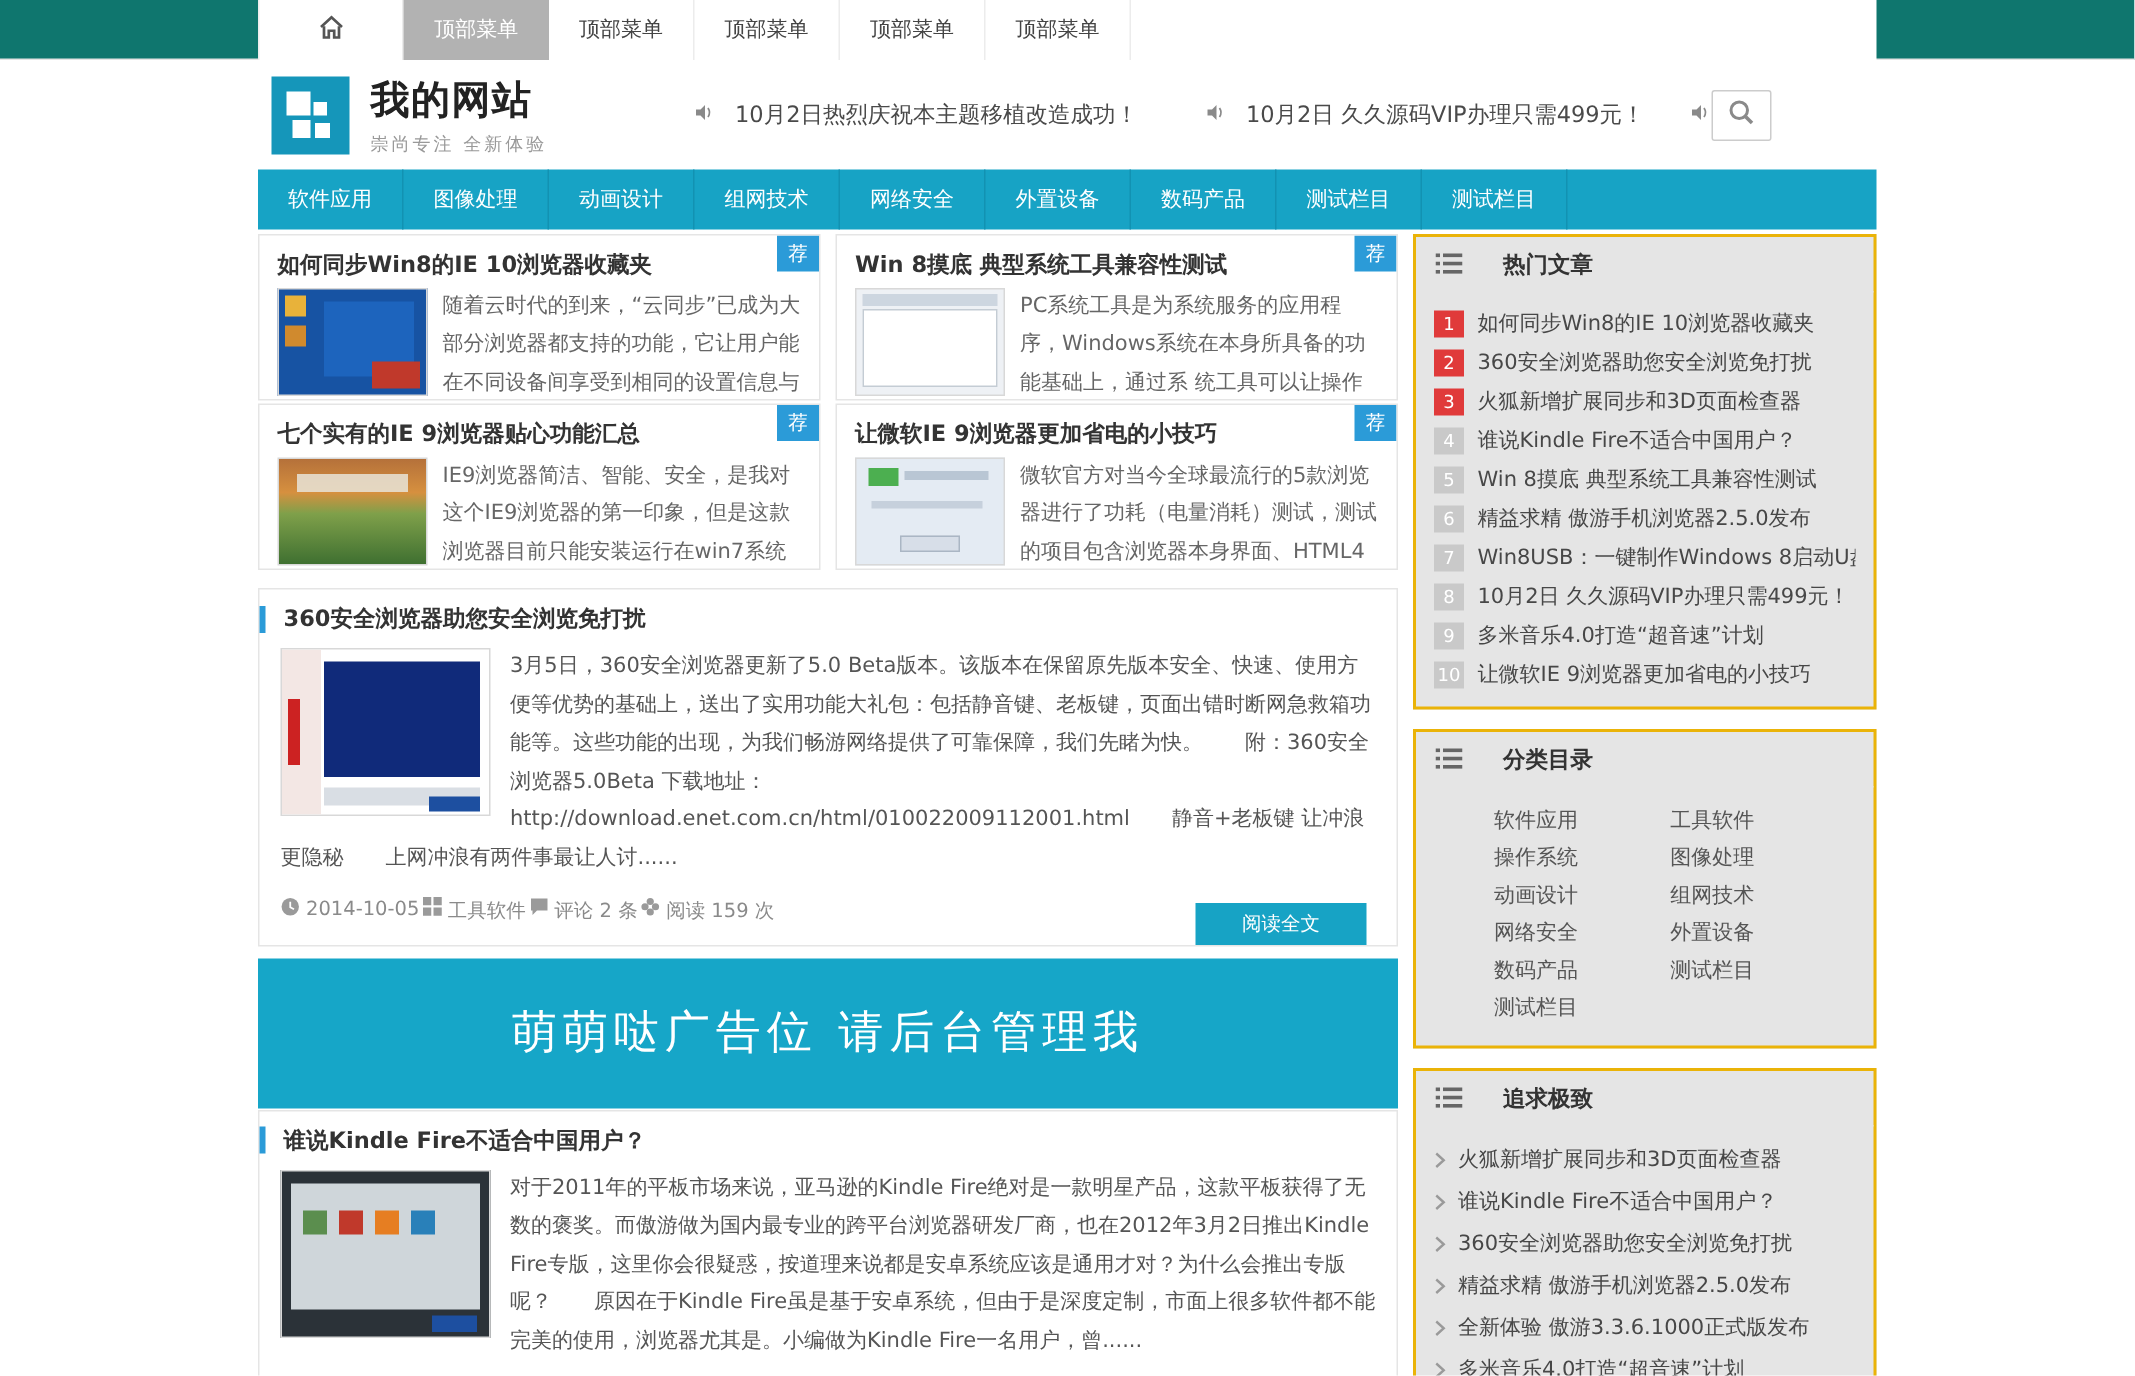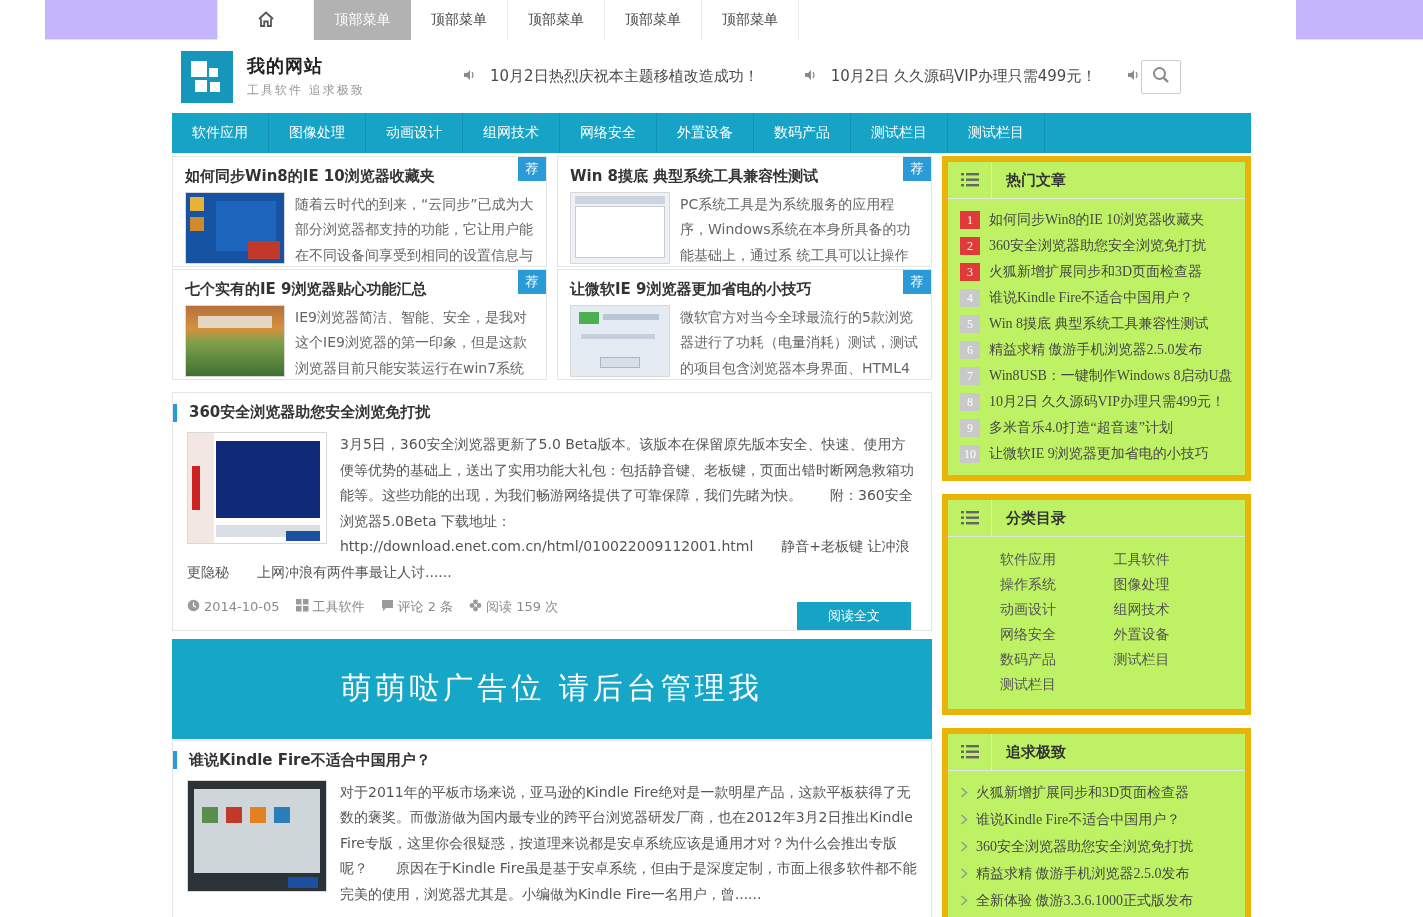--- a/index.html
+++ b/index.html
@@ -1,38 +1,38 @@
 <!DOCTYPE html>
 <html><head>
 <meta charset="utf-8">
 <style>
   * { margin:0; padding:0; box-sizing:border-box; }
   html,body { width:1423px; height:917px; overflow:hidden; background:#fff;
     font-family:"DejaVu Sans","Liberation Sans",sans-serif; }
   .container { width:1079px; margin-left:172px; }
 
   
-  .topbar { height:40px; background:#c4b5fd; border-bottom:1px solid #e4e4e4;margin-left:45px; }
+  .topbar { height:40px; background:#0f766e; border-bottom:1px solid #e4e4e4; }
   .topbar-inner { height:40px; background:#fff; display:flex; }
   .toptab { width:97px; height:40px; display:flex; align-items:center; justify-content:center;
     font-size:14px; color:#444; border-right:1px solid #ececec; cursor:pointer; }
   .toptab.home { border-left:1px solid #ececec; }
   .toptab.active { background:#b2b2b2; color:#fff; border-right:none; }
 
   
   .header { height:73px; display:flex; align-items:center; }
   .logo-wrap { display:flex; align-items:center; width:290px; }
   .logo-mark { width:52px; height:52px; background:#1596ba; position:relative; margin-left:9px; }
   .logo-mark .sq { position:absolute; background:#fff; }
   .sq1 { width:16px; height:16px; left:10px; top:10px; }
   .sq2 { width:9px;  height:9px;  left:28px; top:17px; }
   .sq3 { width:12px; height:12px; left:14px; top:29px; }
   .sq4 { width:10px; height:10px; left:29px; top:31px; }
   .logo-text { margin-left:14px; }
-  .site-title { font-size:18px; font-weight:bold; color:#222; letter-spacing:1px; }
+  .site-title { font-size:26px; font-weight:bold; color:#222; letter-spacing:1px; }
   .site-slogan { font-size:12px; color:#999; margin-top:4px; letter-spacing:2px; }
   .announce-area { flex:1; display:flex; align-items:center; gap:14px; font-size:15px; color:#4a4a4a; }
   .announce { display:flex; align-items:center; gap:16px; }
   .spk { flex:0 0 auto; }
   .search-btn { width:40px; height:34px; border:1px solid #ccc; background:#fff; display:flex;
     align-items:center; justify-content:center; margin-right:70px; cursor:pointer; border-radius:2px; }
 
   
   .nav { height:40px; background:#17a3c5; display:flex; }
   .nav-item { width:97px; height:40px; display:flex; align-items:center; justify-content:center;
@@ -52,31 +52,31 @@
   .feat-thumb { float:left; width:100px; height:72px; margin-right:10px; border:1px solid #d8d8d8; }
   .feat-excerpt { font-size:14px; color:#666; line-height:1.82; overflow:hidden; }
 
   
   .art-card { position:relative; background:#fff; border:1px solid #e5e5e5; padding:10px 14px 14px 14px; margin-bottom:8px; min-height:186px; }
   .art-title-row { display:flex; align-items:center; margin-bottom:10px; }
   .art-bar { width:4px; height:18px; background:#2b9bd8; margin-left:-14px; margin-right:12px; }
   .art-title { font-size:15px; font-weight:bold; color:#333; cursor:pointer; }
   .art-thumb { float:left; width:140px; height:112px; margin-right:13px; border:1px solid #d8d8d8; }
   .art-excerpt { font-size:14px; color:#555; line-height:1.83; }
-  .art-meta { clear:both; margin-top:12px; font-size:13px; color:#8a8a8a; display:flex; align-items:center; gap:16px; }
+  .art-meta { clear:both; margin-top:12px; font-size:13px; color:#8a8a8a; display:flex; align-items:center; gap:2px; }
   .art-meta .m { display:flex; align-items:center; gap:4px; }
   .read-more { position:absolute; right:20px; bottom:0; background:#17a3c5; color:#fff;
     font-size:13px; padding:5px 31px; border:none; cursor:pointer; }
 
   
   .ad-banner { height:100px; background:#16a6c8; color:#fff; display:flex; align-items:center;
     justify-content:center; font-size:30px; letter-spacing:4px; margin:0 0 1px 0; cursor:pointer; }
 
   
-  .side-box { background:#bef264; border:6px solid #eab308; margin-bottom:13px;font-family:Liberation Serif, serif; }
+  .side-box { background:#e5e5e5; border:2px solid #eab308; margin-bottom:13px; }
   .side-head { height:37px; display:flex; align-items:center; border-bottom:1px solid #e5e5e5; }
   .side-head .ic { width:44px; height:37px; display:flex; align-items:center; justify-content:center;
     border-right:1px solid #e5e5e5; }
   .side-head .t { font-size:15px; font-weight:bold; color:#333; margin-left:14px; }
   .hot-list { list-style:none; padding:8px 10px; }
   .hot-item { display:flex; align-items:center; padding:4px 2px; cursor:pointer; }
   .rank { min-width:20px; height:18px; background:#c9c9c9; color:#fff; font-size:12px;
     display:flex; align-items:center; justify-content:center; margin-right:9px; padding:0 2px; }
   .rank.top { background:#e03a3a; }
   .hot-label { font-size:14px; color:#474747; white-space:nowrap; overflow:hidden; }
@@ -145,21 +145,21 @@
   <div class="header">
     <div class="logo-wrap">
       <div class="logo-mark">
         <div class="sq sq1"></div>
           <div class="sq sq2"></div>
           <div class="sq sq3"></div>
           <div class="sq sq4"></div>
       </div>
       <div class="logo-text">
         <div class="site-title">我的网站</div>
-        <div class="site-slogan">工具软件  追求极致</div>
+        <div class="site-slogan">崇尚专注  全新体验</div>
       </div>
     </div>
     <div class="announce-area">
       <span class="spk">
         <svg width="14" height="14" viewBox="0 0 14 14">
             <path d="M2 5 H5 L8 2 V12 L5 9 H2 Z" fill="#8a8a8a"></path>
             <path d="M10 4 Q12 7 10 10" fill="none" stroke="#8a8a8a" stroke-width="1.2"></path>
           </svg>
       </span>
       <span class="announce">10月2日热烈庆祝本主题移植改造成功！</span>

